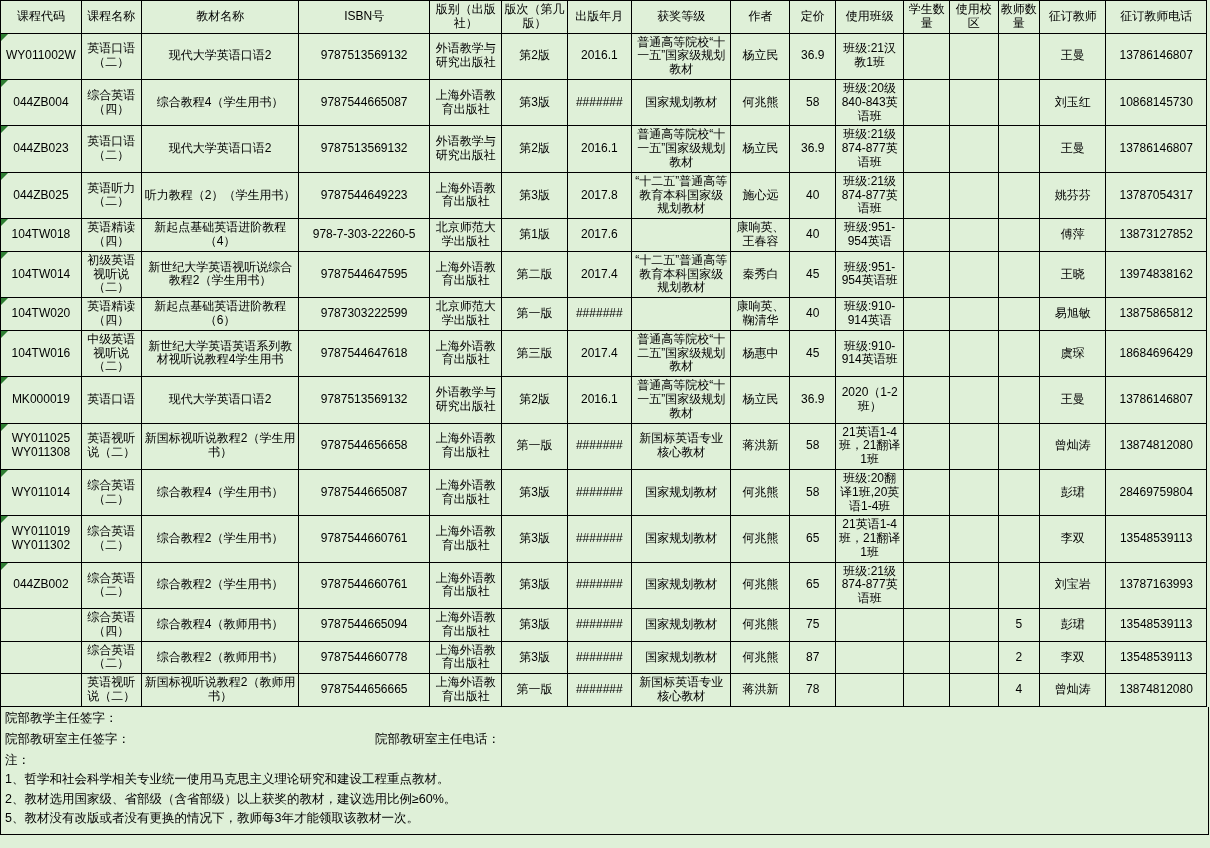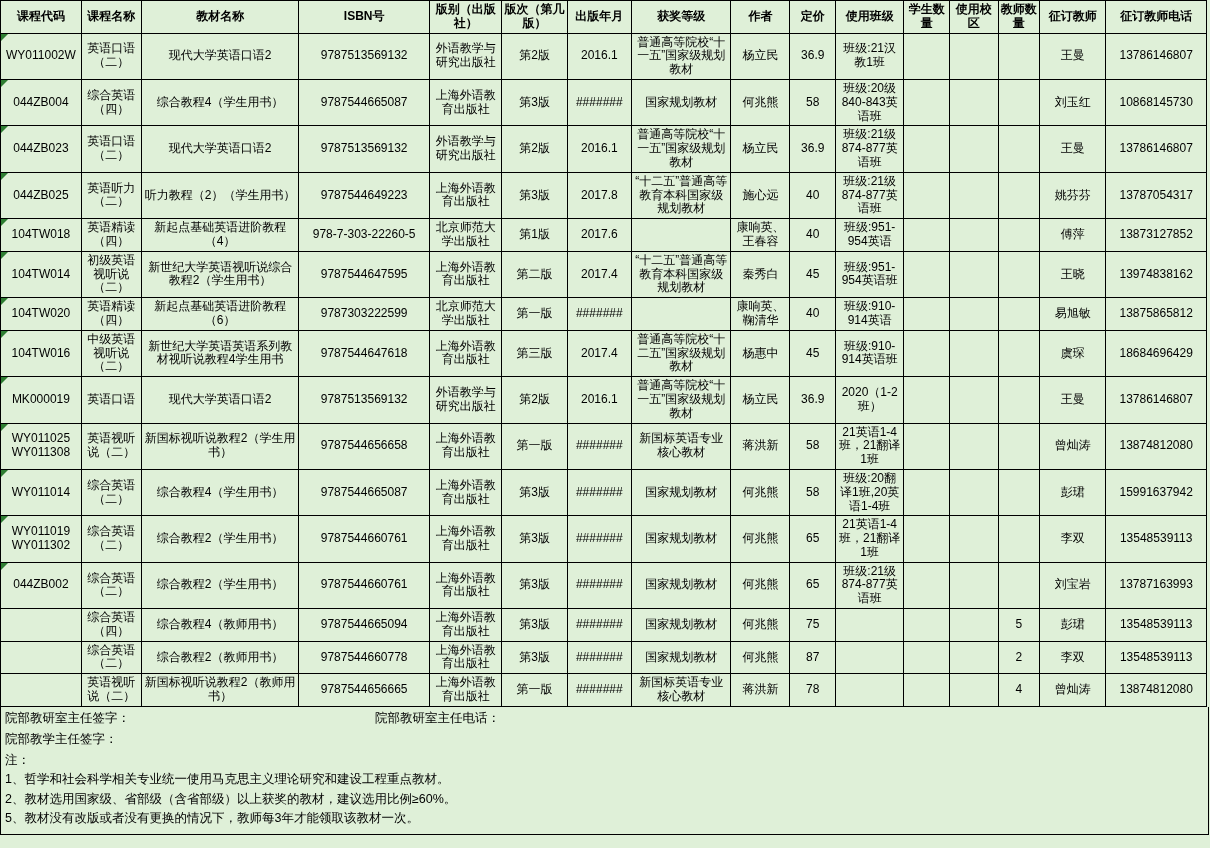--- a/index.html
+++ b/index.html
@@ -33,21 +33,21 @@
     vertical-align: middle;
     text-align: center;
     font-weight: normal;
     font-size: 12px;
     line-height: 1.15;
     word-wrap: break-word;
     overflow: hidden;
     background: #dff0d8;
   }
   table.grid thead th {
-    font-weight: bold;
+    font-weight: normal;
     height: 26px;
   }
   td.mark {
     position: relative;
     margin-left: 21px;
   }
   td.mark::before {
     content: "";
     position: absolute;
     top: 0; left: 0;
@@ -309,21 +309,21 @@
           <td>第3版</td>
           <td>#######</td>
           <td>国家规划教材</td>
           <td>何兆熊</td>
           <td>58</td>
           <td>班级:20翻译1班,20英语1-4班</td>
           <td></td>
           <td></td>
           <td></td>
           <td>彭珺</td>
-          <td>15991637942</td>
+          <td>28469759804</td>
         </tr>
         <tr>
           <td class="mark">WY011019 WY011302</td>
           <td>综合英语（二）</td>
           <td>综合教程2（学生用书）</td>
           <td>9787544660761</td>
           <td>上海外语教育出版社</td>
           <td>第3版</td>
           <td>#######</td>
           <td>国家规划教材</td>
@@ -406,26 +406,26 @@
           <td></td>
           <td>4</td>
           <td>曾灿涛</td>
           <td>13874812080</td>
         </tr>
       </tbody>
   </table>
 
   <div class="footer-area">
     <div class="sign-row">
+      <div class="c1">院部教学主任签字：</div>
+      <div class="c2"></div>
+    </div>
+    <div class="sign-row">
       <div class="c1">院部教研室主任签字：</div>
       <div class="c2">院部教研室主任电话：</div>
-    </div>
-    <div class="sign-row">
-      <div class="c1">院部教学主任签字：</div>
-      <div class="c2"></div>
     </div>
     <div class="notes">
       <div>注：</div>
       <div>1、哲学和社会科学相关专业统一使用马克思主义理论研究和建设工程重点教材。</div>
       <div>2、教材选用国家级、省部级（含省部级）以上获奖的教材，建议选用比例≥60%。</div>
       <div>5、教材没有改版或者没有更换的情况下，教师每3年才能领取该教材一次。</div>
     </div>
   </div>
 
 </div>

